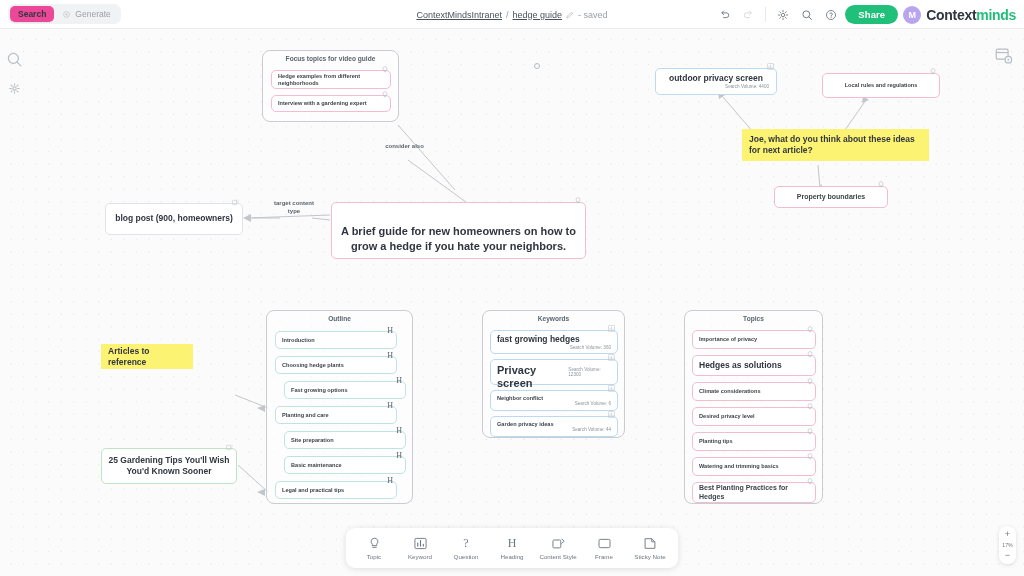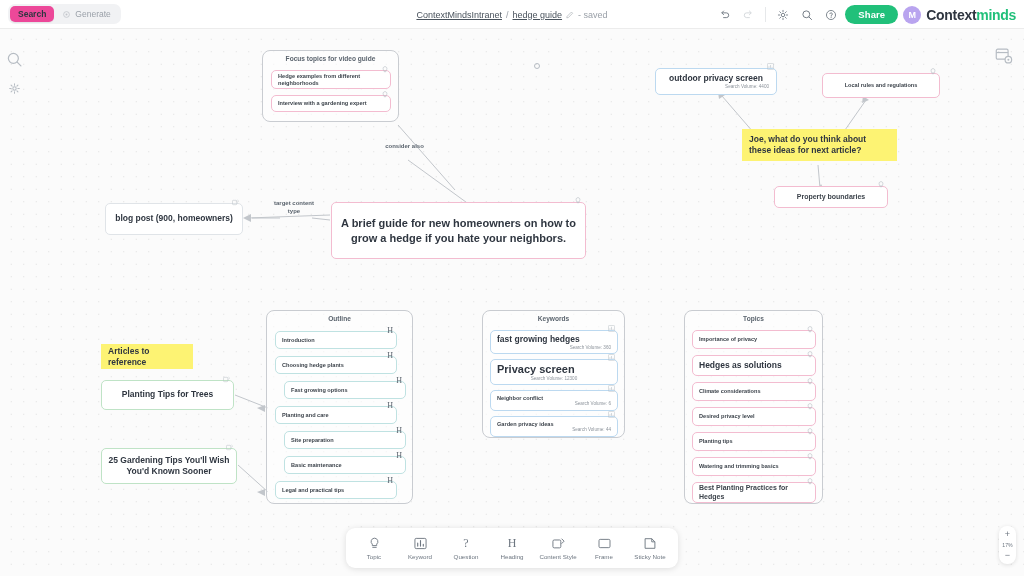--- a/index.html
+++ b/index.html
@@ -203,21 +203,21 @@
 
   <div class="chip pink" style="left:822px;top:73px;width:118px;height:25px;justify-content:center;">
     <span class="badge" style="top:-6px;right:3px;">
       <svg width="6" height="7" viewBox="0 0 6 7">
           <path d="M3 .6a2 2 0 0 1 1.3 3.5V5H1.7v-.9A2 2 0 0 1 3 .6zM1.9 5.7h2.2" stroke="#b9bfc6" fill="none" stroke-width=".6"></path>
         </svg>
     </span>
     <span class="chip-text">Local rules and regulations</span>
   </div>
 
-  <div class="sticky" style="left:742px;top:129px;width:155px;height:32px;display:flex;align-items:center;">
+  <div class="sticky" style="left:742px;top:129px;width:187px;height:32px;display:flex;align-items:center;">
     <span class="sticky-text">Joe, what do you think about these ideas for next article?</span>
   </div>
 
   <div class="chip pink" style="left:774px;top:186px;width:114px;height:22px;justify-content:center;">
     <span class="badge" style="top:-6px;right:3px;">
       <svg width="6" height="7" viewBox="0 0 6 7">
           <path d="M3 .6a2 2 0 0 1 1.3 3.5V5H1.7v-.9A2 2 0 0 1 3 .6zM1.9 5.7h2.2" stroke="#b9bfc6" fill="none" stroke-width=".6"></path>
         </svg>
     </span>
     <span class="chip-text" style="font-size:7px;">Property boundaries</span>
@@ -229,42 +229,33 @@
   <div class="chip grey" style="left:105px;top:203px;width:138px;height:32px;justify-content:center;border-color:#e0e4e8;">
     <span class="badge" style="top:-5px;right:3px;">
       <svg width="7" height="7" viewBox="0 0 8 8">
           <rect x=".5" y="1.5" width="5" height="5" rx="1" stroke="#b9bfc6" fill="none" stroke-width=".6"></rect>
           <path d="M6.3 1.2l1.2 1.2-1.2 1.2" stroke="#b9bfc6" fill="none" stroke-width=".6"></path>
         </svg>
     </span>
     <span class="chip-text lg" style="text-align:center;">blog post (900, homeowners)</span>
   </div>
 
-  <div class="chip pink" style="left:331px;top:202px;width:255px;height:57px;justify-content:center;border-width:1.2px;">
+  <div class="chip pink" style="left:331px;top:202px;width:255px;height:57px;justify-content:center;border-width:1.2px;align-items:flex-end;">
     <span class="badge" style="top:-6px;right:4px;">
       <svg width="6" height="7" viewBox="0 0 6 7">
           <path d="M3 .6a2 2 0 0 1 1.3 3.5V5H1.7v-.9A2 2 0 0 1 3 .6zM1.9 5.7h2.2" stroke="#b9bfc6" fill="none" stroke-width=".6"></path>
         </svg>
     </span>
     <span class="chip-text xl" style="text-align:center;line-height:1.35;">A brief guide for new homeowners on how to grow a hedge if you hate your neighbors.</span>
   </div>
 
   <div class="sticky" style="left:101px;top:344px;width:92px;height:25px;display:flex;align-items:center;">
     <span class="sticky-text">Articles to reference</span>
   </div>
 
-  <div class="chip green" style="left:101px;top:380px;width:133px;height:30px;justify-content:center;">
-    <span class="badge" style="top:-5px;right:3px;">
-      <svg width="7" height="7" viewBox="0 0 8 8">
-          <rect x=".5" y="1.5" width="5" height="5" rx="1" stroke="#b9bfc6" fill="none" stroke-width=".6"></rect>
-          <path d="M6.3 1.2l1.2 1.2-1.2 1.2" stroke="#b9bfc6" fill="none" stroke-width=".6"></path>
-        </svg>
-    </span>
-    <span class="chip-text lg" style="text-align:center;">Planting Tips for Trees</span>
-  </div>
 
   <div class="chip green" style="left:101px;top:448px;width:136px;height:36px;justify-content:center;">
     <span class="badge" style="top:-5px;right:3px;">
       <svg width="7" height="7" viewBox="0 0 8 8">
           <rect x=".5" y="1.5" width="5" height="5" rx="1" stroke="#b9bfc6" fill="none" stroke-width=".6"></rect>
           <path d="M6.3 1.2l1.2 1.2-1.2 1.2" stroke="#b9bfc6" fill="none" stroke-width=".6"></path>
         </svg>
     </span>
     <span class="chip-text lg" style="text-align:center;line-height:1.35;">25 Gardening Tips You'll Wish You'd Known Sooner</span>
   </div>
@@ -306,21 +297,21 @@
     <div class="chip blue" style="left:7px;top:19px;width:128px;height:24px;flex-direction:column;align-items:flex-end;justify-content:flex-start;">
       <span class="badge" style="top:-6px;right:2px;">
         <svg width="7" height="7" viewBox="0 0 8 8">
             <rect x=".5" y=".5" width="7" height="7" rx="1" stroke="#b9bfc6" fill="none" stroke-width=".6"></rect>
             <path d="M2.2 5.6V3.8M4 5.6V2.4M5.8 5.6V4.4" stroke="#b9bfc6" stroke-width=".7"></path>
           </svg>
       </span>
       <span class="chip-text lg" style="align-self:flex-start;">fast growing hedges</span>
       <span class="sv">Search Volume: 360</span>
     </div>
-    <div class="chip blue" style="left:7px;top:48px;width:128px;height:26px;flex-direction:column;align-items:center;justify-content:center;">
+    <div class="chip blue" style="left:7px;top:48px;width:128px;height:26px;flex-direction:row;align-items:center;justify-content:center;">
       <span class="badge" style="top:-6px;right:2px;">
         <svg width="7" height="7" viewBox="0 0 8 8">
             <rect x=".5" y=".5" width="7" height="7" rx="1" stroke="#b9bfc6" fill="none" stroke-width=".6"></rect>
             <path d="M2.2 5.6V3.8M4 5.6V2.4M5.8 5.6V4.4" stroke="#b9bfc6" stroke-width=".7"></path>
           </svg>
       </span>
       <span class="chip-text xl" style="align-self:flex-start;">Privacy screen</span>
       <span class="sv">Search Volume: 12300</span>
     </div>
     <div class="chip blue" style="left:7px;top:79px;width:128px;height:21px;flex-direction:column;align-items:flex-end;justify-content:center;">

